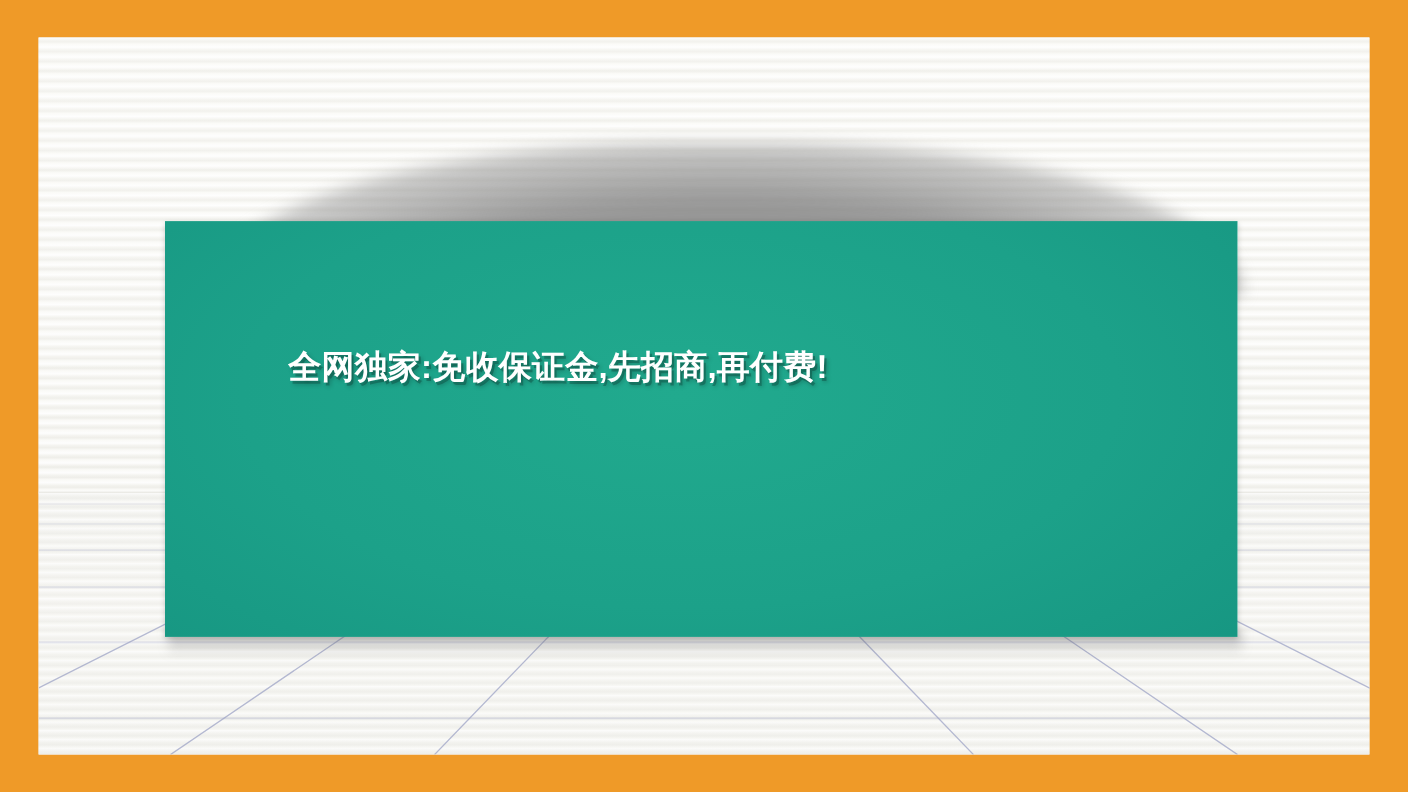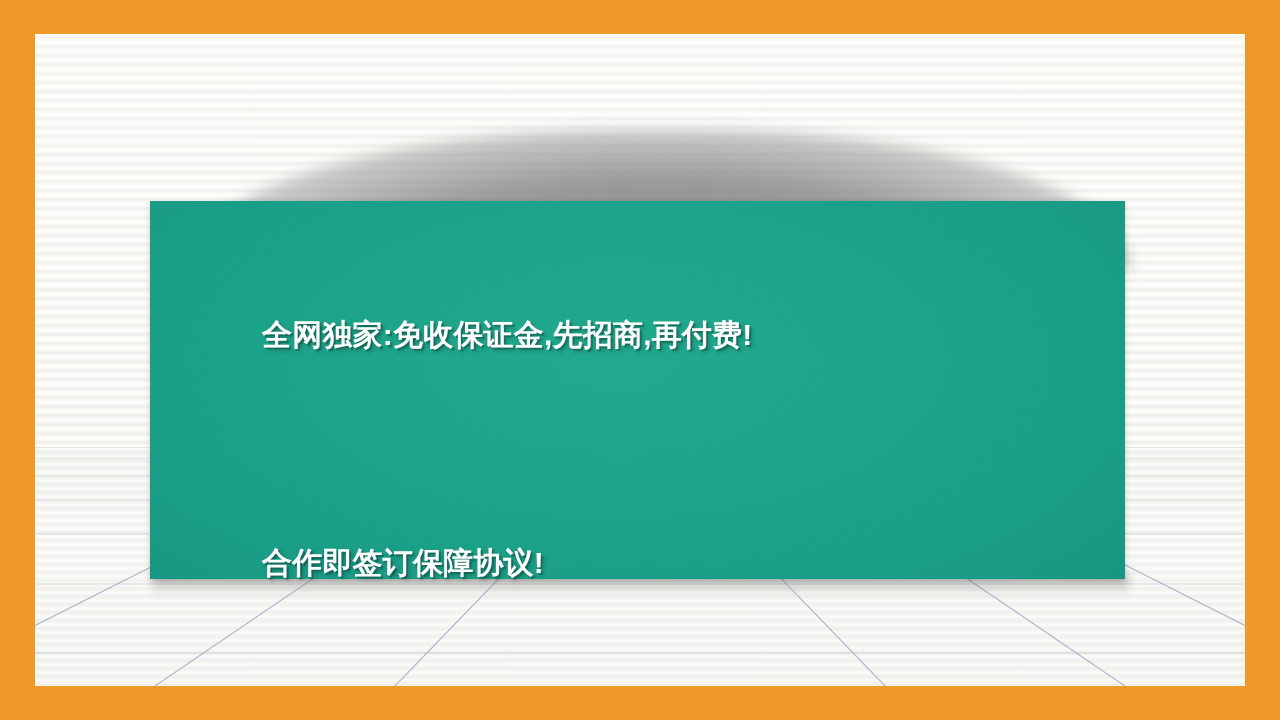--- a/index.html
+++ b/index.html
@@ -158,21 +158,20 @@
       </svg>
     </div>
 
     <div id="dome-shadow"></div>
     <div id="panel-shadow"></div>
 
     <div id="panel">
       <div id="panel-text">
         <span class="tline">全网独家:免收保证金,先招商,再付费!</span>
         <span class="tline blank"></span>
-        <span class="tline">合作即签订保障协议!</span>
         
         
         
         
         
       </div>
     </div>
 
   </div>
 </div>

